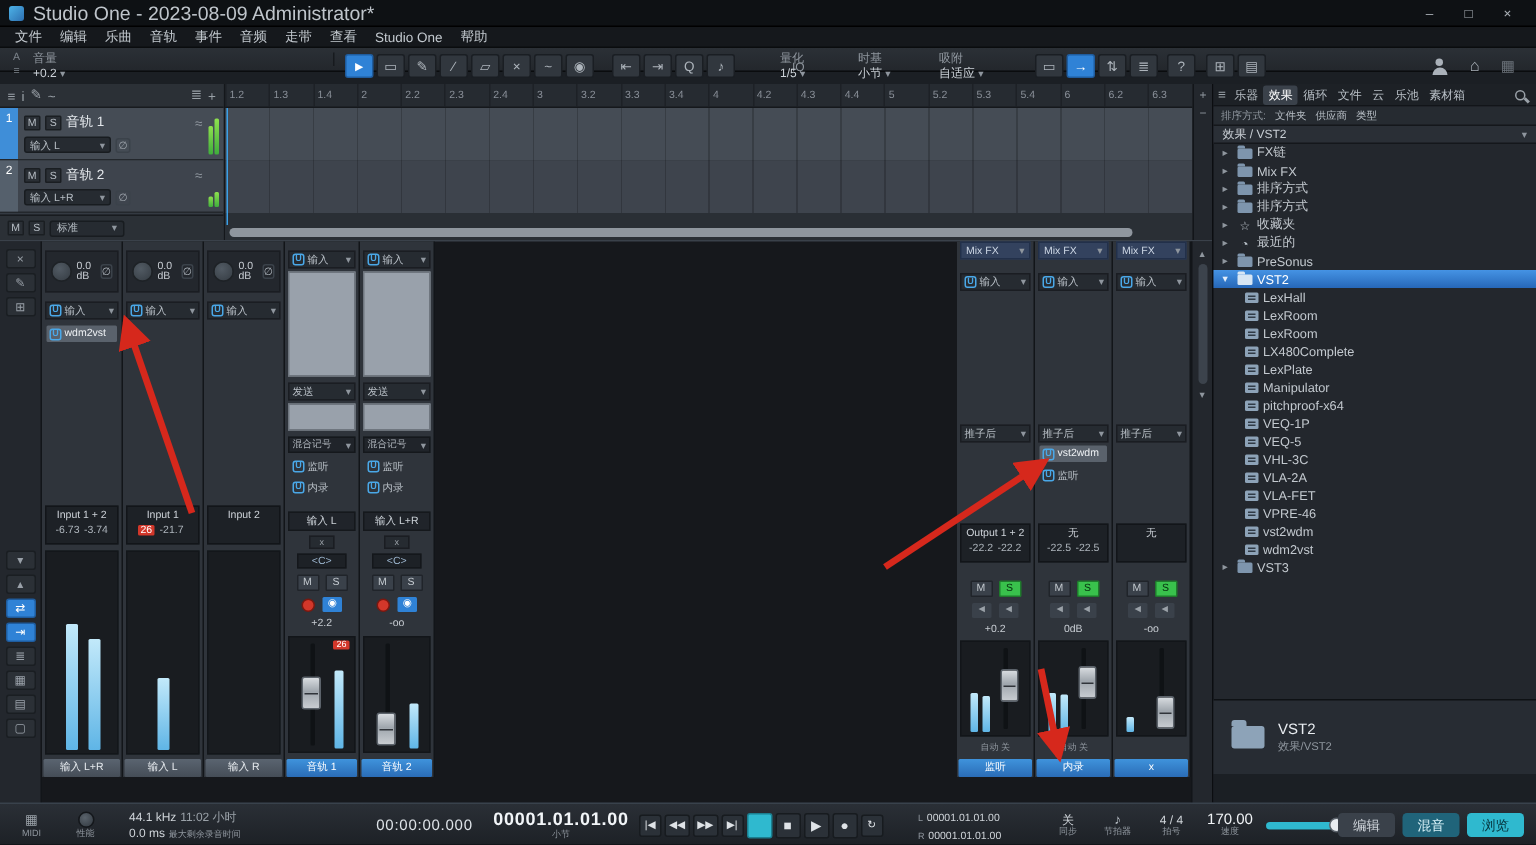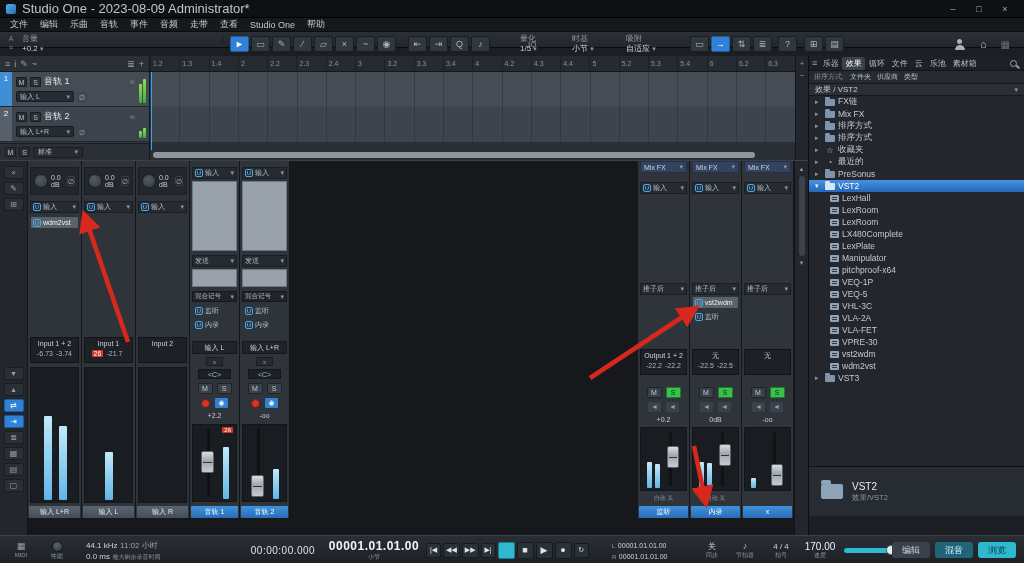--- a/index.html
+++ b/index.html
@@ -748,21 +748,21 @@
             <span>VLA-2A</span>
           </div>
         
           <div class="trow plug">
             <span class="plug-ic"></span>
             <span>VLA-FET</span>
           </div>
         
           <div class="trow plug">
             <span class="plug-ic"></span>
-            <span>VPRE-30</span>
+            <span>VPRE-46</span>
           </div>
         
           <div class="trow plug">
             <span class="plug-ic"></span>
             <span>vst2wdm</span>
           </div>
         
           <div class="trow plug">
             <span class="plug-ic"></span>
             <span>wdm2vst</span>

